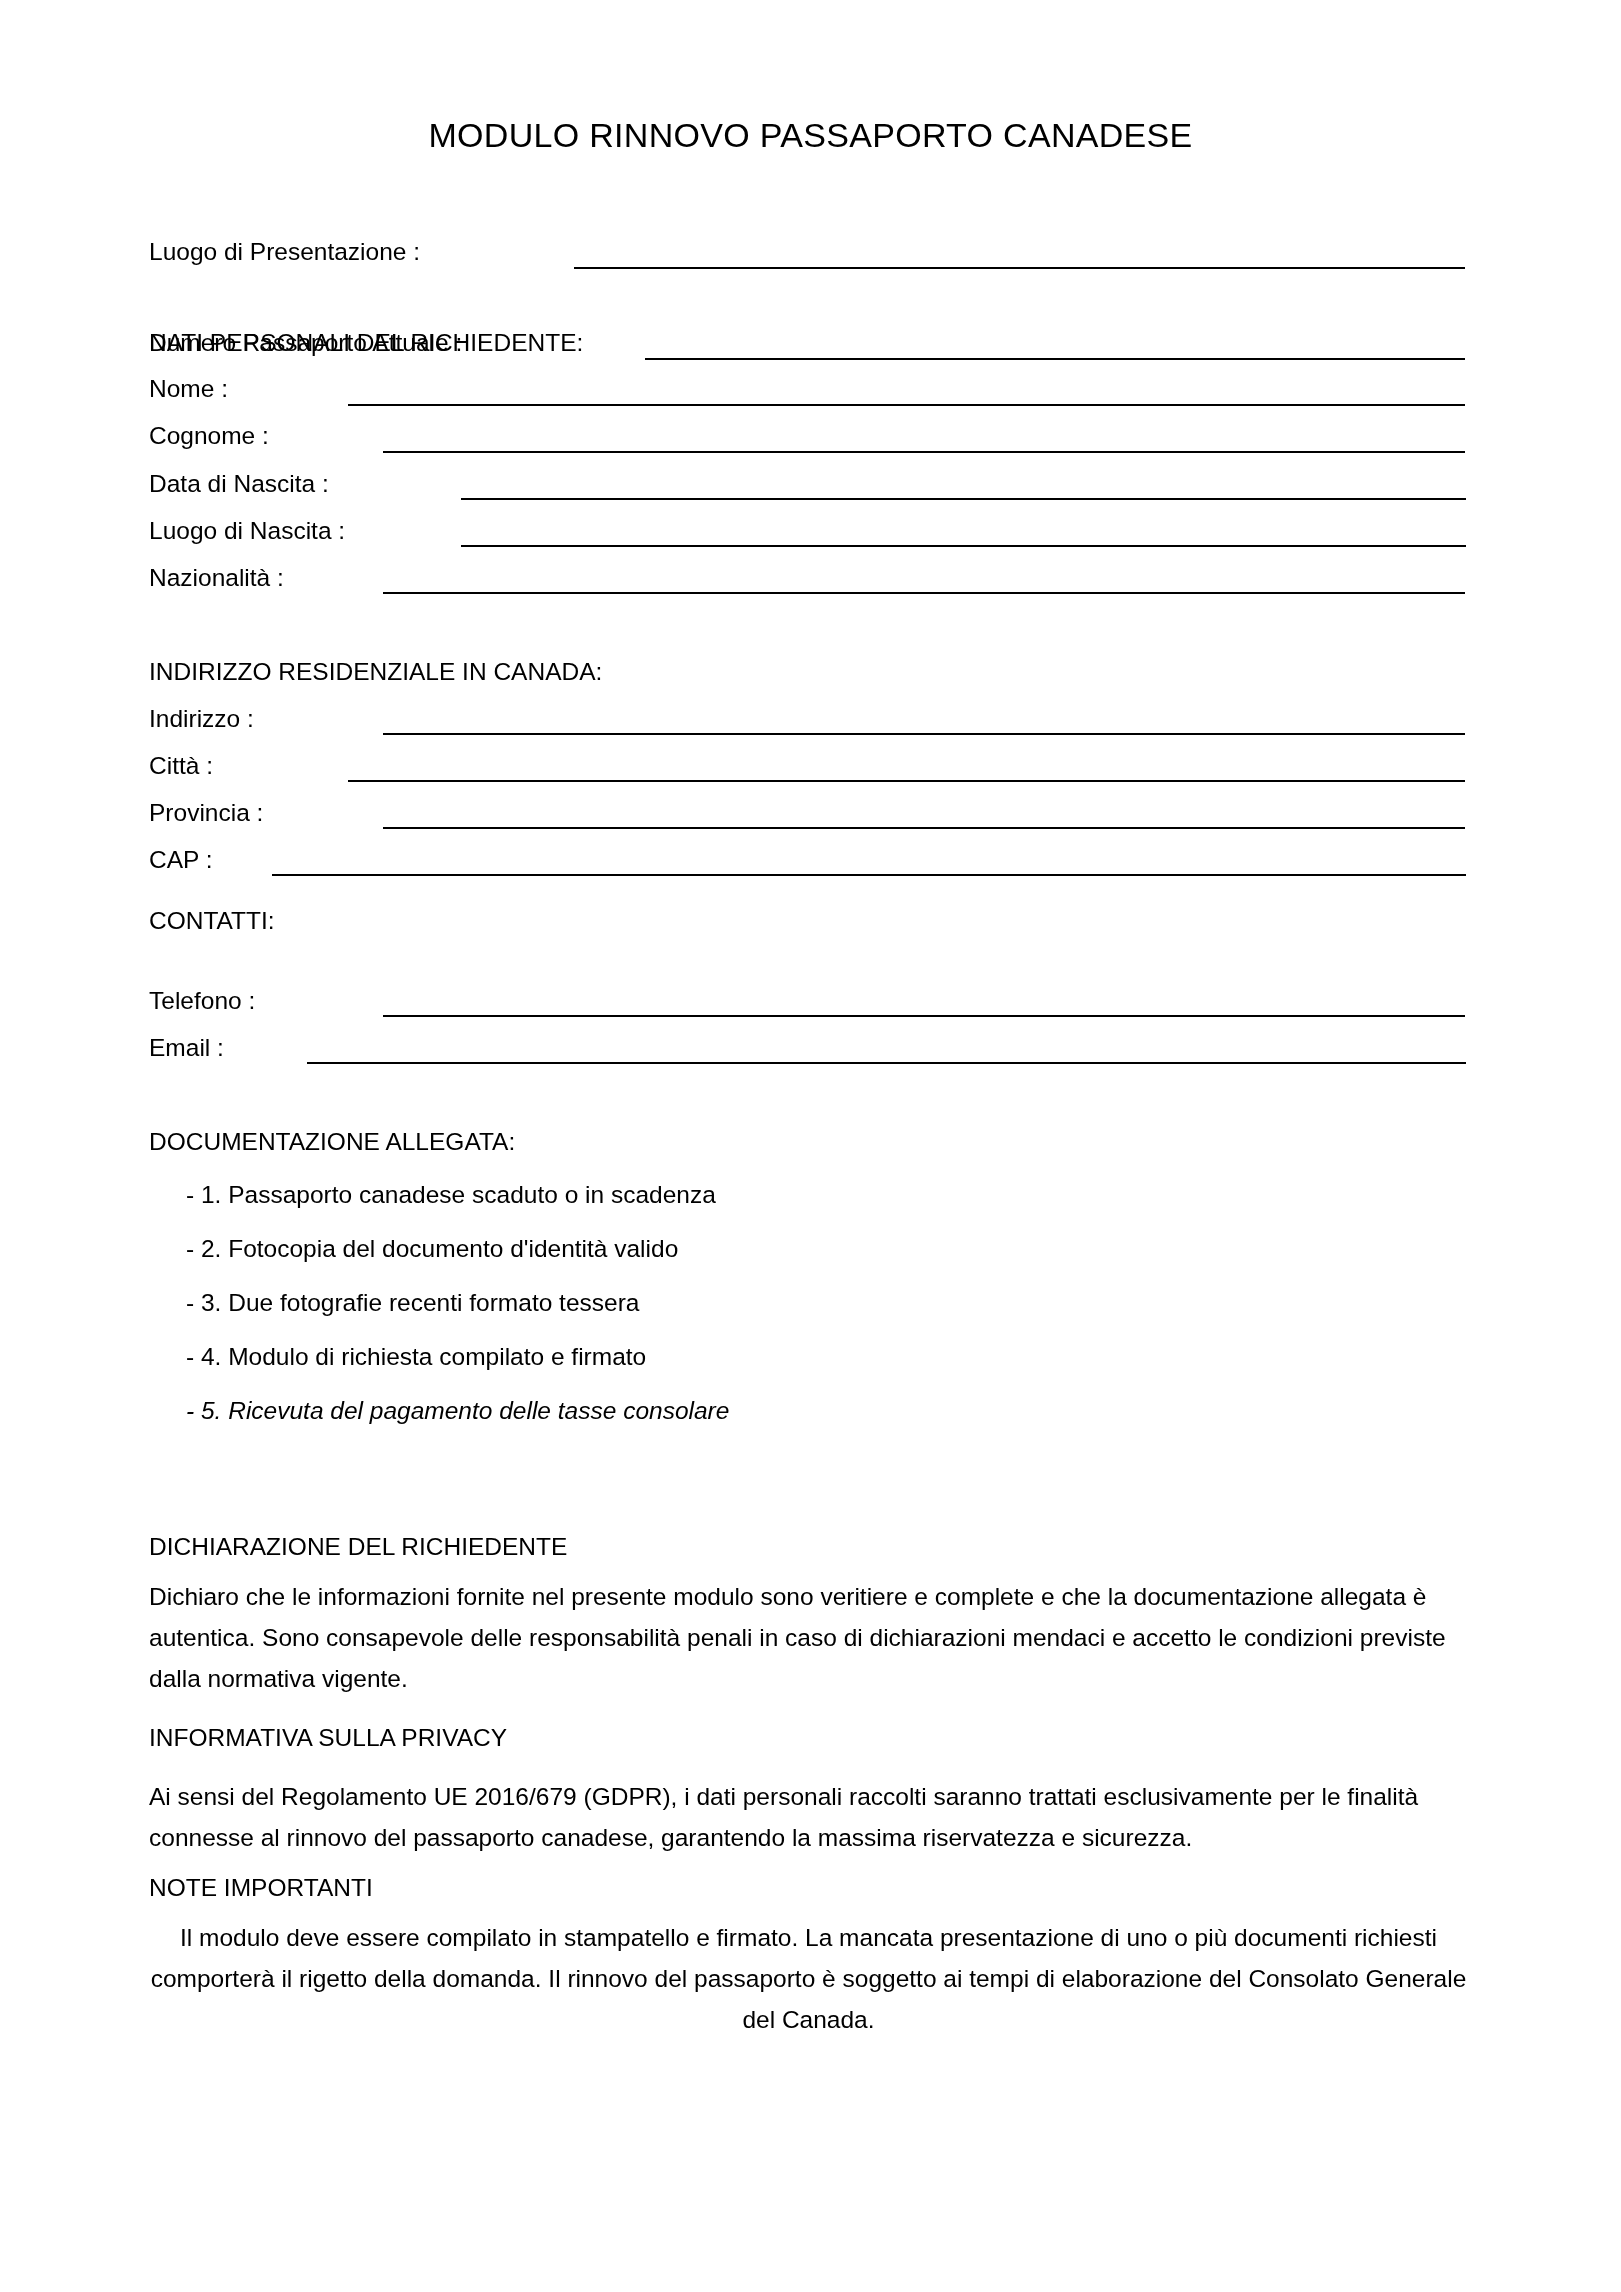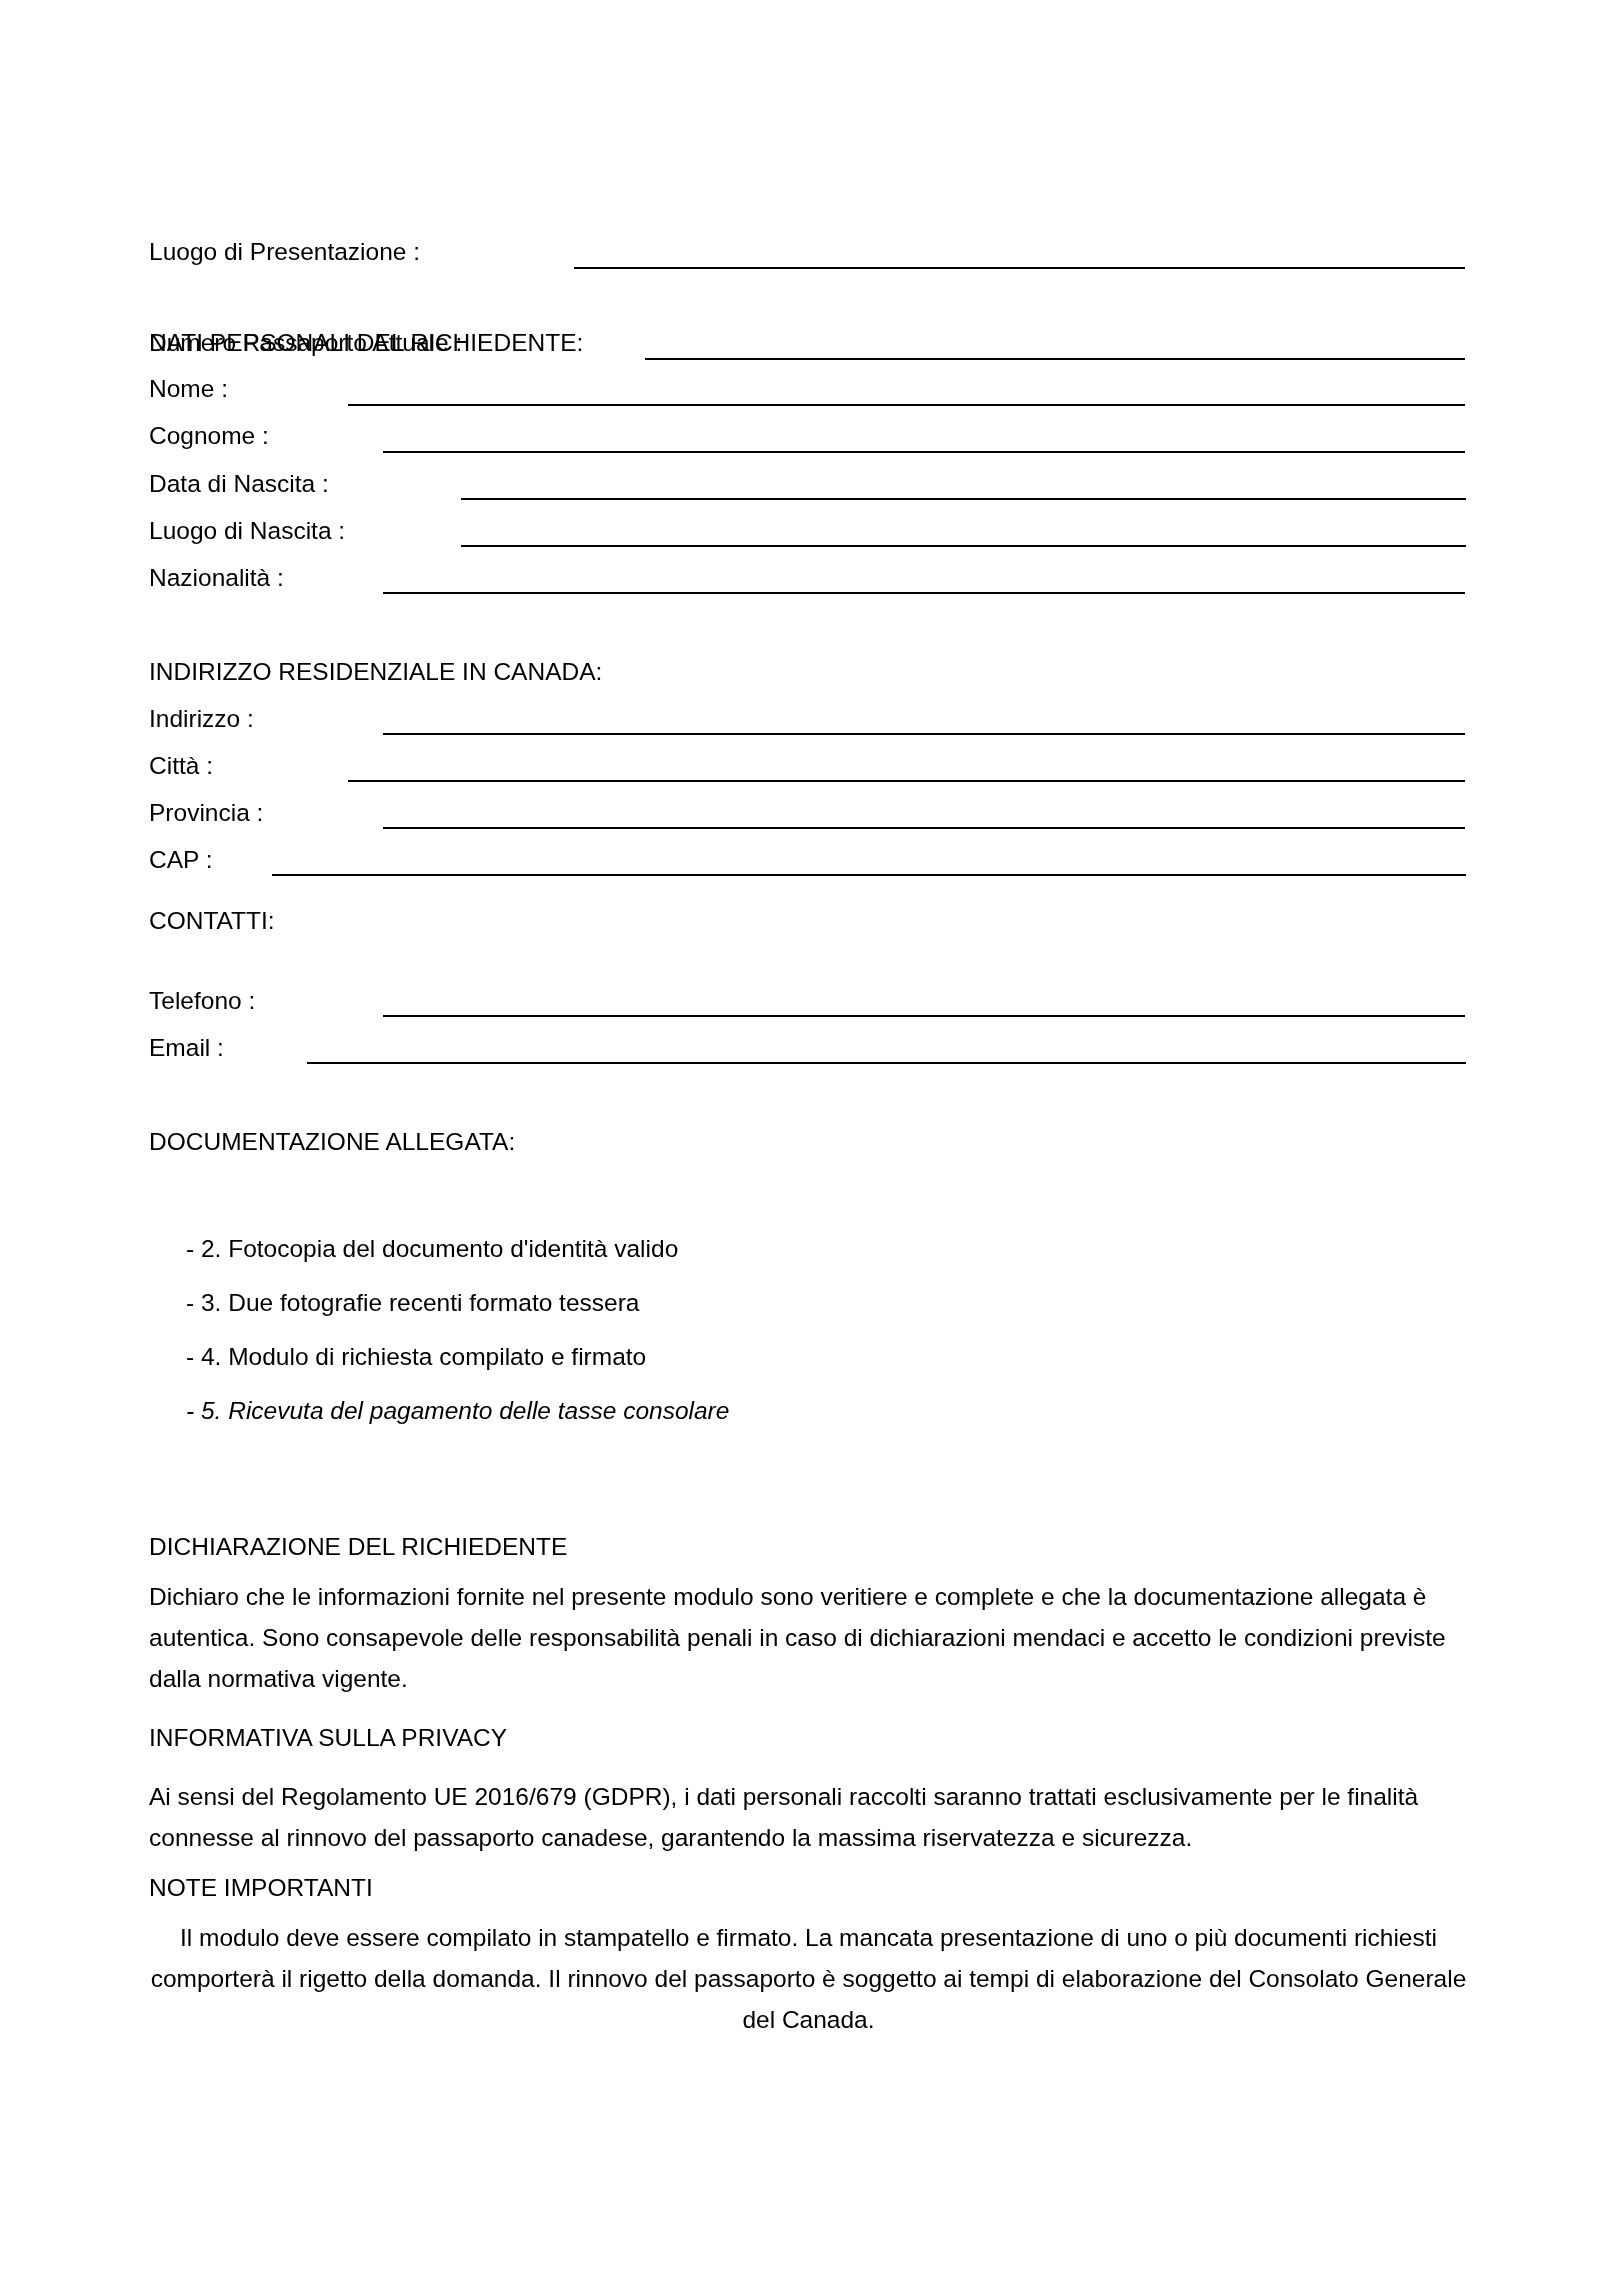--- a/index.html
+++ b/index.html
@@ -95,20 +95,21 @@
     font-size: 24.5px;
     line-height: 41px;
     text-align: left;
   }
 </style>
 </head>
 <body>
 
 <div class="page">
 
+  <div class="doc-title">MODULO RINNOVO PASSAPORTO CANADESE</div>
 
   <div class="lbl" style="left:149px; top:237px;">Luogo di Presentazione :</div>
   <div class="rule" style="left:574px; top:267px; width:891px;"></div>
 
   <div class="overlap">
     <span>DATI PERSONALI DEL RICHIEDENTE:</span>
     <span>Numero Passaporto Attuale :</span>
   </div>
   <div class="rule" style="left:645px; top:358px; width:820px;"></div>
 
@@ -144,20 +145,21 @@
   <div class="section-head" style="left:149px; top:906px;">CONTATTI:</div>
 
   <div class="lbl" style="left:149px; top:986px;">Telefono :</div>
   <div class="rule" style="left:383px; top:1015px; width:1082px;"></div>
 
   <div class="lbl" style="left:149px; top:1033px;">Email :</div>
   <div class="rule" style="left:307px; top:1062px; width:1159px;"></div>
 
   <div class="section-head" style="left:149px; top:1127px;">DOCUMENTAZIONE ALLEGATA:</div>
 
+  <div class="doc-item" style="top:1180px;">- 1. Passaporto canadese scaduto o in scadenza</div>
   <div class="doc-item" style="top:1234px;">- 2. Fotocopia del documento d'identità valido</div>
   <div class="doc-item" style="top:1288px;">- 3. Due fotografie recenti formato tessera</div>
   <div class="doc-item" style="top:1342px;">- 4. Modulo di richiesta compilato e firmato</div>
   <div class="doc-item" style="top:1396px;font-style:italic;">- 5. Ricevuta del pagamento delle tasse consolare</div>
 
   <div class="block-head" style="top:1532px;">DICHIARAZIONE DEL RICHIEDENTE</div>
   <div class="block-body" style="top:1576px;">Dichiaro che le informazioni fornite nel presente modulo sono veritiere e complete e che la documentazione allegata è autentica. Sono consapevole delle responsabilità penali in caso di dichiarazioni mendaci e accetto le condizioni previste dalla normativa vigente.</div>
 
   <div class="block-head" style="top:1723px;">INFORMATIVA SULLA PRIVACY</div>
   <div class="block-body" style="top:1776px;">Ai sensi del Regolamento UE 2016/679 (GDPR), i dati personali raccolti saranno trattati esclusivamente per le finalità connesse al rinnovo del passaporto canadese, garantendo la massima riservatezza e sicurezza.</div>

